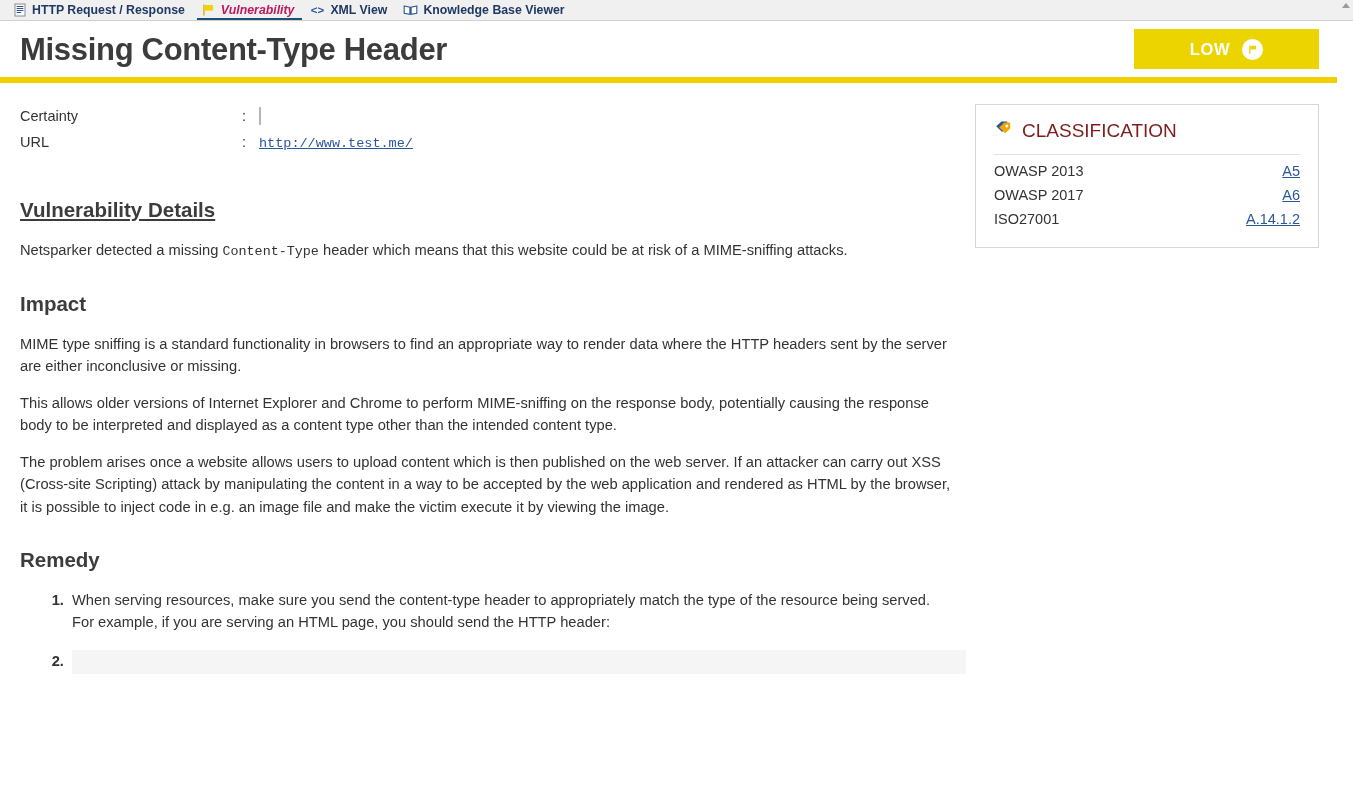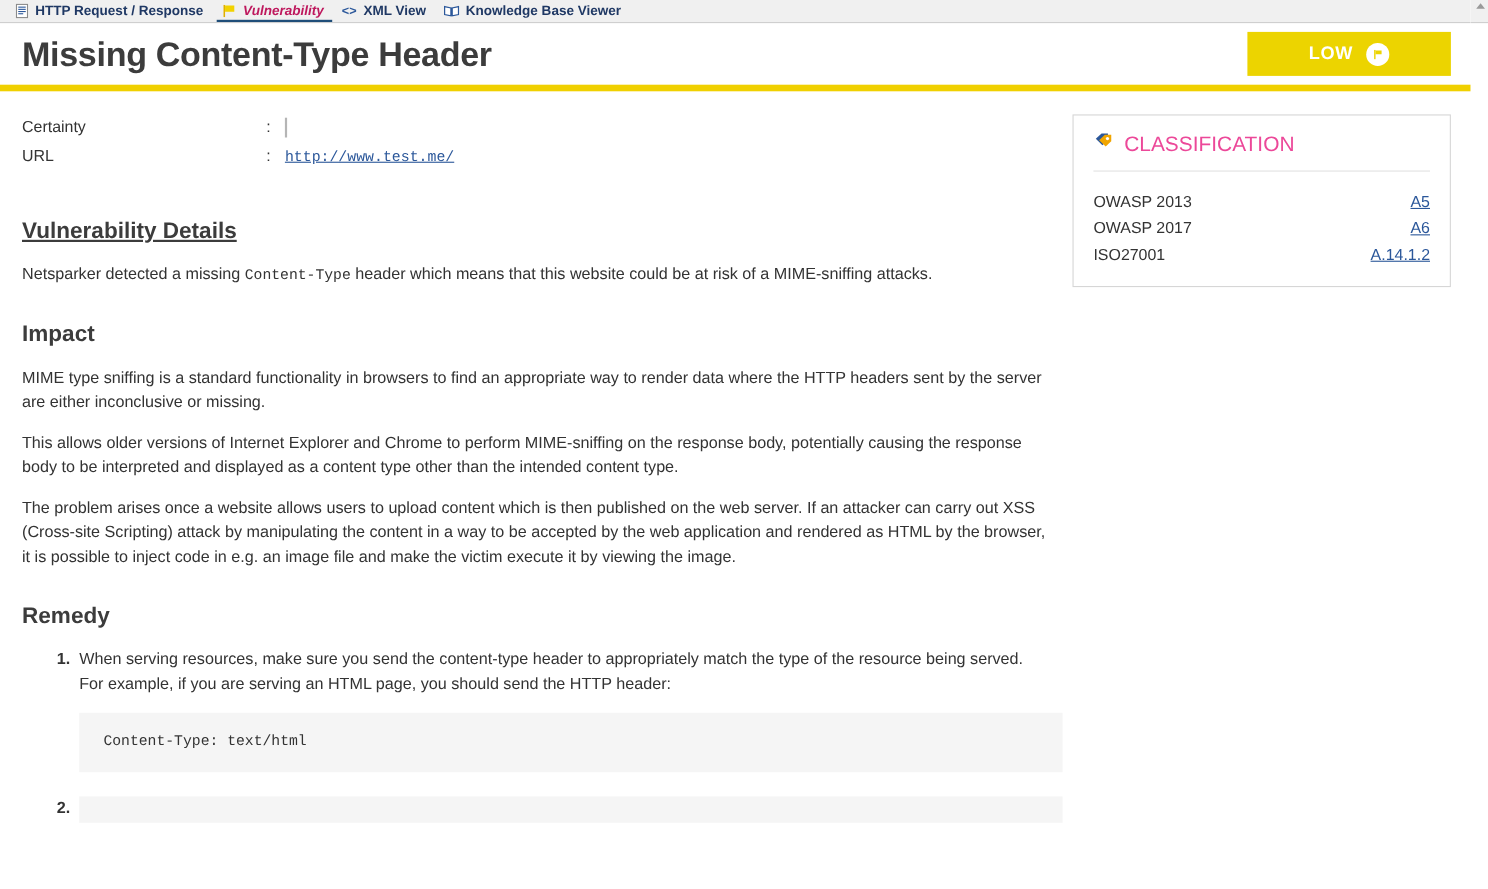--- a/index.html
+++ b/index.html
@@ -217,24 +217,24 @@
   .class-panel {
     border: 1px solid #d6d6d6;
     background: #ffffff;
     padding: 14px 18px 16px 18px;
   }
   .class-head {
     display: flex;
     align-items: center;
     gap: 9px;
     font-size: 19px;
-    color: #ec4899;
+    color: #7f1d1d;
     padding-bottom: 11px;
     border-bottom: 1px solid #e2e2e2;
-    margin-bottom: 16px;
+    margin-bottom: 4px;
   }
   .class-row {
     display: flex;
     justify-content: space-between;
     align-items: baseline;
     font-size: 14.5px;
     color: #333333;
     padding: 4px 0;
   }
   .class-row .val {
@@ -340,21 +340,20 @@
 
     <h2 class="sec">Impact</h2>
     <p class="para">MIME type sniffing is a standard functionality in browsers to find an appropriate way to render data where the HTTP headers sent by the server are either inconclusive or missing.</p>
     <p class="para">This allows older versions of Internet Explorer and Chrome to perform MIME-sniffing on the response body, potentially causing the response body to be interpreted and displayed as a content type other than the intended content type.</p>
     <p class="para">The problem arises once a website allows users to upload content which is then published on the web server. If an attacker can carry out XSS (Cross-site Scripting) attack by manipulating the content in a way to be accepted by the web application and rendered as HTML by the browser, it is possible to inject code in e.g. an image file and make the victim execute it by viewing the image.</p>
 
     <h2 class="sec">Remedy</h2>
     <ol class="remedy">
       <li>
         <span>When serving resources, make sure you send the content-type header to appropriately match the type of the resource being served. For example, if you are serving an HTML page, you should send the HTTP header:</span>
-        <div class="codeblock">Content-Type: text/html</div>
       </li>
       <li>
         <div class="codeblock stub"></div>
       </li>
     </ol>
 
   </div>
 
   <div class="right-col">
     <div class="class-panel">

